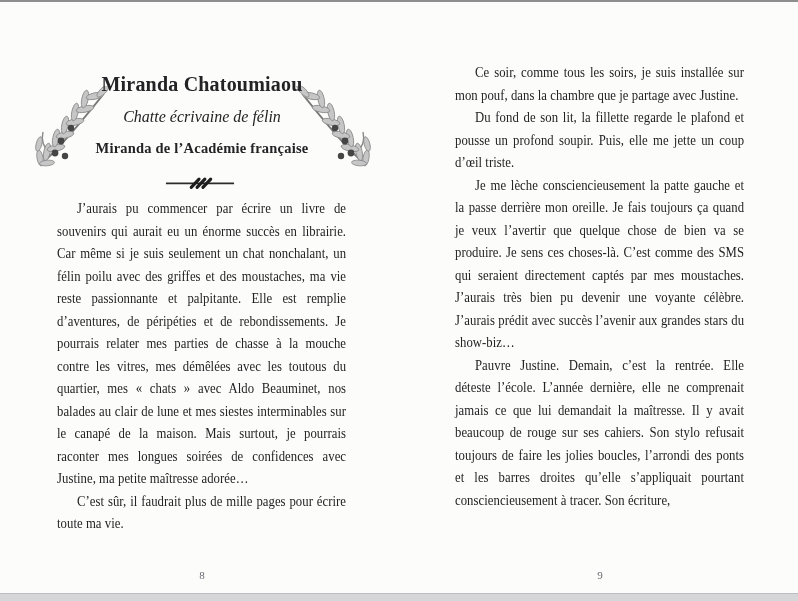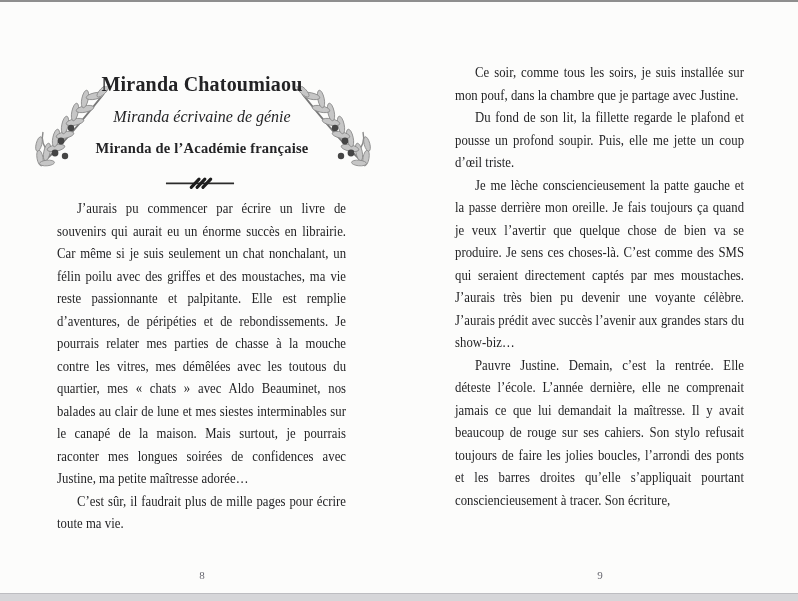--- a/index.html
+++ b/index.html
@@ -109,21 +109,21 @@
       </g>
       <g fill="#454545">
         <circle cx="27" cy="55" r="3.4"></circle>
         <circle cx="37" cy="42" r="3.2"></circle>
         <circle cx="21" cy="67" r="3.4"></circle>
         <circle cx="31" cy="70" r="3.2"></circle>
       </g>
     </svg>
 
     <h1 class="author">Miranda Chatoumiaou</h1>
-    <div class="role">Miranda écrivaine de génie</div>
+    <div class="role">Chatte écrivaine de félin</div>
     <div class="affiliation">Miranda de l’Académie française</div>
 
     <svg class="divider" viewBox="0 0 74 14" aria-hidden="true">
       <path d="M2,7.5 H72" stroke="#2b2b2b" stroke-width="1.8" fill="none"></path>
       <path d="M28,11.5 L36,3" stroke="#1d1d1d" stroke-width="3.2" stroke-linecap="round" fill="none"></path>
       <path d="M34,11.5 L42,3" stroke="#1d1d1d" stroke-width="3.2" stroke-linecap="round" fill="none"></path>
       <path d="M40,11.5 L48,3" stroke="#1d1d1d" stroke-width="3.2" stroke-linecap="round" fill="none"></path>
     </svg>
 
     <div class="body-text body-left">

